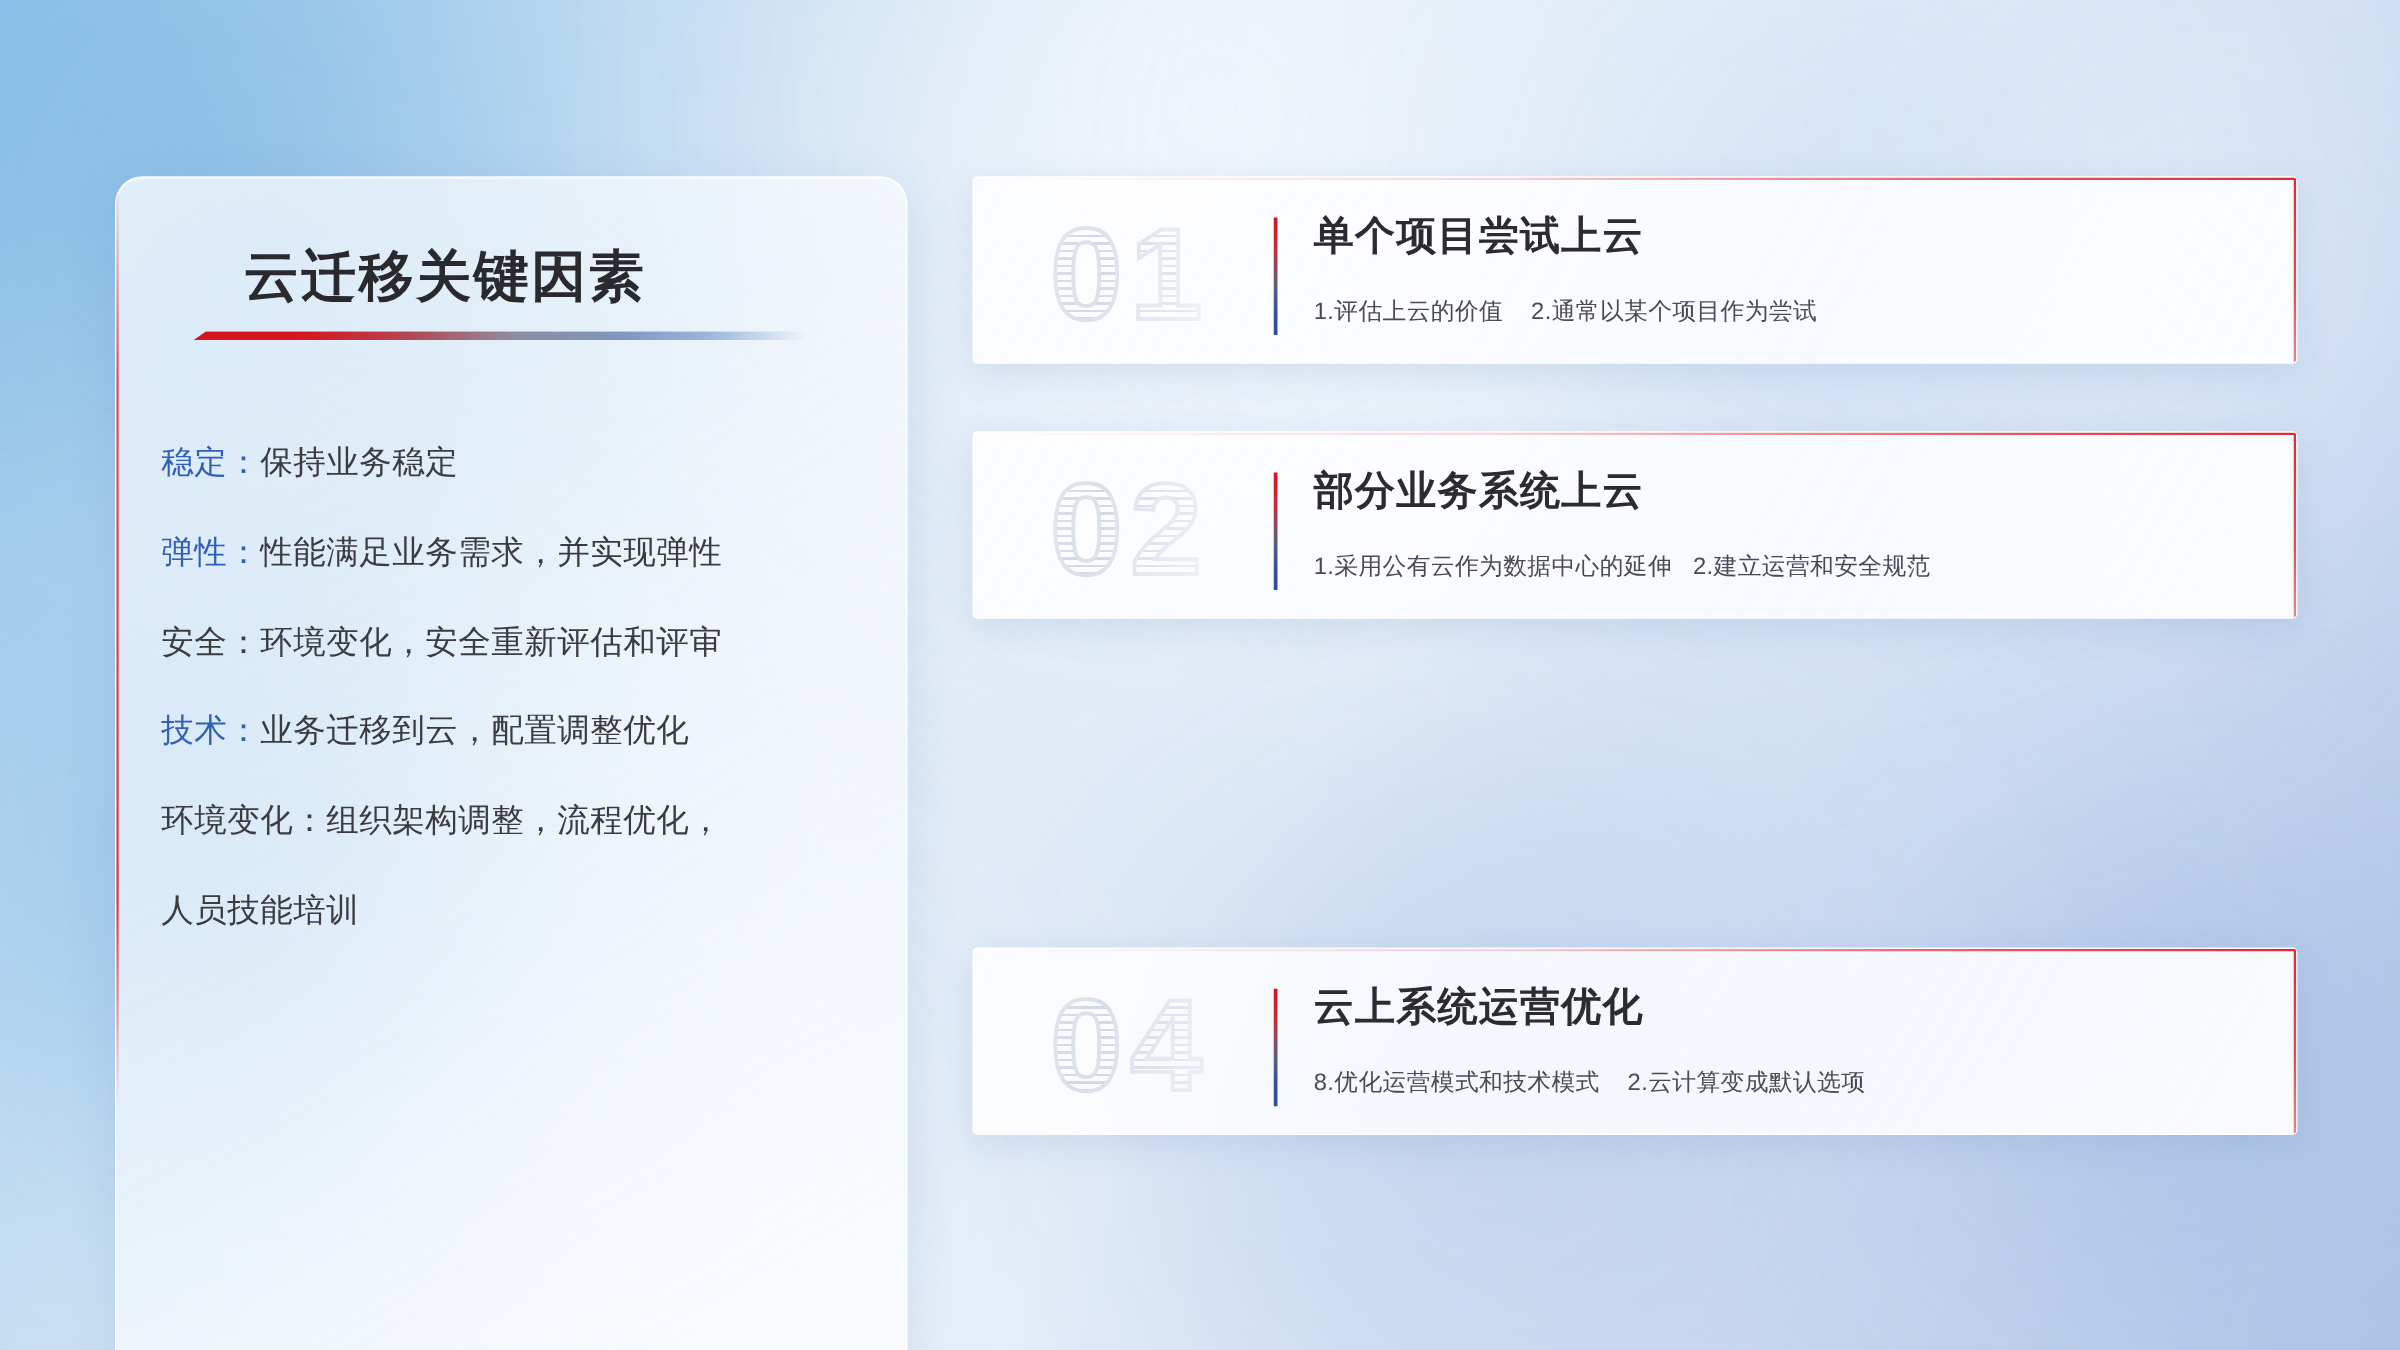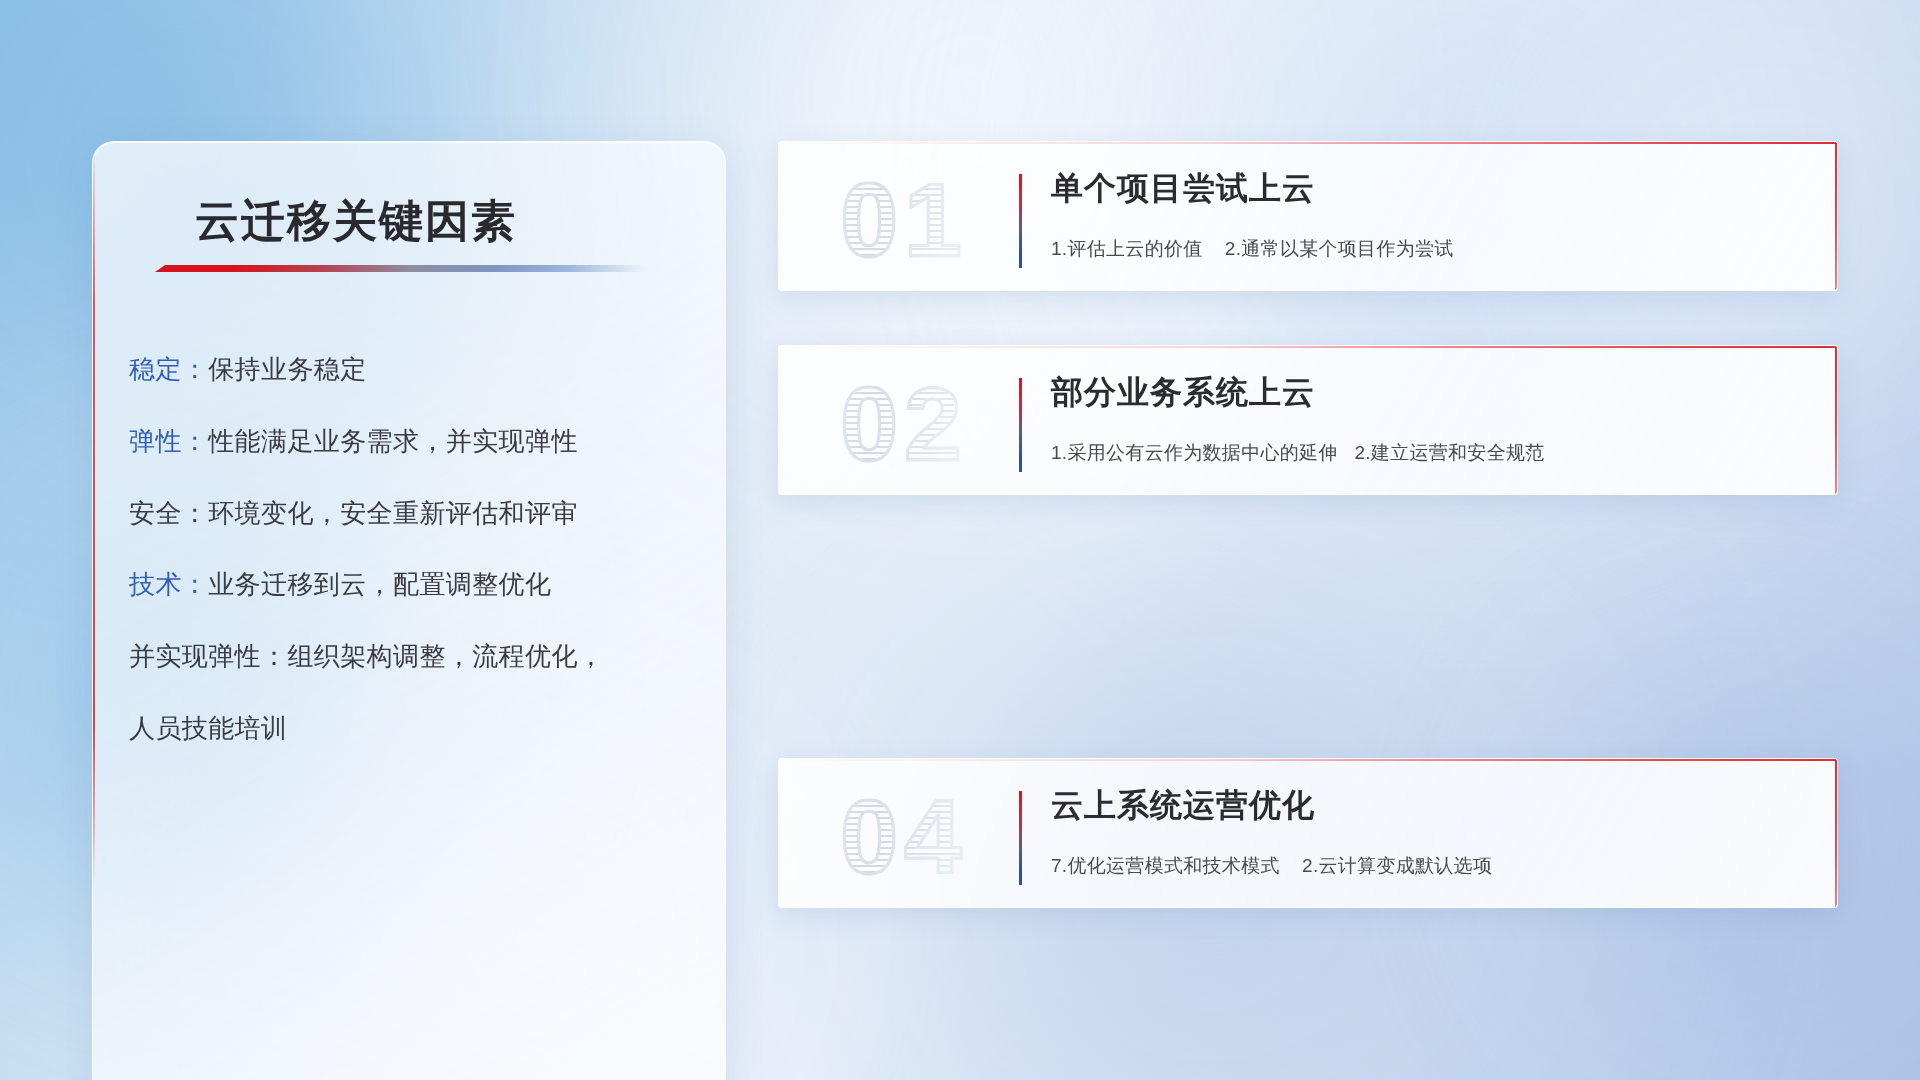--- a/index.html
+++ b/index.html
@@ -142,21 +142,21 @@
       <div class="fact">
         <span class="k blue">弹性：</span><span class="v">性能满足业务需求，并实现弹性</span>
       </div>
       <div class="fact">
         <span class="k dark">安全：</span><span class="v">环境变化，安全重新评估和评审</span>
       </div>
       <div class="fact">
         <span class="k blue">技术：</span><span class="v">业务迁移到云，配置调整优化</span>
       </div>
       <div class="fact">
-        <span class="k dark">并实现弹性：</span><span class="v">组织架构调整，流程优化，</span>
+        <span class="k dark">环境变化：</span><span class="v">组织架构调整，流程优化，</span>
       </div>
       <div class="fact">
         <span class="k dark"></span><span class="v">人员技能培训</span>
       </div>
     </div>
   </div>
 
   <div class="step s1">
     <div class="step-num">01</div>
     <div class="step-bar"></div>
@@ -174,17 +174,17 @@
       <div class="step-desc">1.采用公有云作为数据中心的延伸   2.建立运营和安全规范</div>
     </div>
   </div>
 
 
   <div class="step s4">
     <div class="step-num">04</div>
     <div class="step-bar"></div>
     <div class="step-text">
       <div class="step-title">云上系统运营优化</div>
-      <div class="step-desc">7.优化运营模式和技术模式    2.云计算变成默认选项</div>
+      <div class="step-desc">8.优化运营模式和技术模式    2.云计算变成默认选项</div>
     </div>
   </div>
 
 </div>
 
 </body></html>

